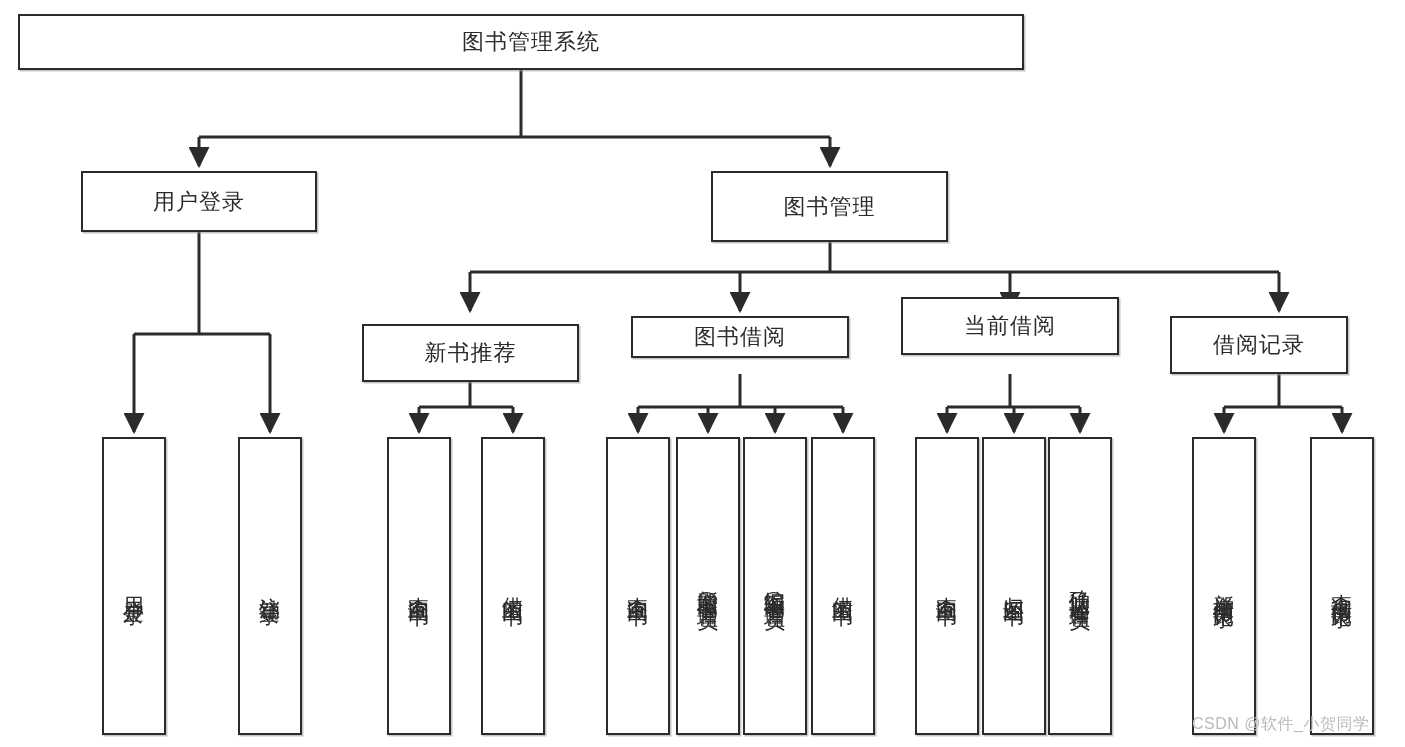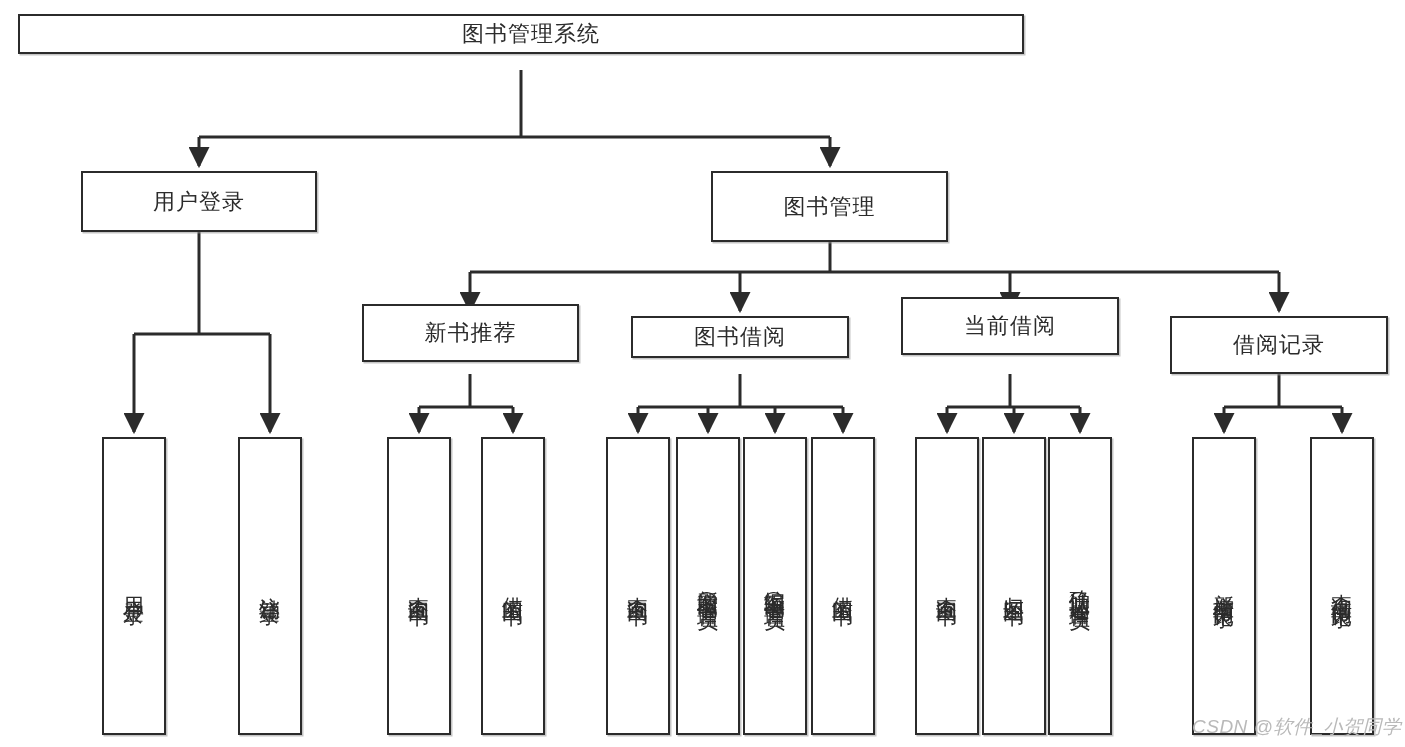--- a/index.html
+++ b/index.html
@@ -49,26 +49,25 @@
     writing-mode: vertical-rl;
     text-orientation: upright;
     font-size: 21px;
     letter-spacing: 3px;
     line-height: 1.0;
     white-space: nowrap;
     text-align: center;
   }
   .watermark {
     position: absolute;
-    font-size: 19px;
+    font-size: 16px;
     color: #b9b9b9;
     letter-spacing: 0.5px;
     white-space: nowrap;
     pointer-events: none;
-    font-style: italic;
   }
 </style>
 </head>
 <body>
 
 <div id="canvas">
   <svg id="edges" viewBox="0 0 1405 747" xmlns="http://www.w3.org/2000/svg">
     <defs>
       <marker id="arrow" viewBox="0 0 10 10" refX="9" refY="5" markerWidth="7" markerHeight="7" orient="auto-start-reverse">
         <path d="M 0 0 L 10 5 L 0 10 z" fill="#2b2b2b"></path>
@@ -111,41 +110,41 @@
       <path d="M 1014 407 L 1014 432" marker-end="url(#arrow)"></path>
       <path d="M 1080 407 L 1080 432" marker-end="url(#arrow)"></path>
 
       <path d="M 1279 374 L 1279 407"></path>
       <path d="M 1224 407 L 1342 407"></path>
       <path d="M 1224 407 L 1224 432" marker-end="url(#arrow)"></path>
       <path d="M 1342 407 L 1342 432" marker-end="url(#arrow)"></path>
     </g>
   </svg>
 
-  <div class="node" id="node-root" style="left: 18px; top: 14px; width: 1006px; height: 40px; padding-left: 20px;">
+  <div class="node" id="node-root" style="left: 18px; top: 14px; width: 1006px; height: 56px; padding-left: 20px;">
     <span class="node-label">图书管理系统</span>
   </div>
 
   <div class="node" id="node-l2-0" style="left: 81px; top: 171px; width: 236px; height: 61px;">
     <span class="node-label">用户登录</span>
   </div>
   <div class="node" id="node-l2-1" style="left: 711px; top: 171px; width: 237px; height: 71px;">
     <span class="node-label">图书管理</span>
   </div>
 
-  <div class="node" id="node-l3-0" style="left: 362px; top: 304px; width: 217px; height: 58px;">
+  <div class="node" id="node-l3-0" style="left: 362px; top: 324px; width: 217px; height: 58px;">
     <span class="node-label">新书推荐</span>
   </div>
   <div class="node" id="node-l3-1" style="left: 631px; top: 316px; width: 218px; height: 42px;">
     <span class="node-label">图书借阅</span>
   </div>
   <div class="node" id="node-l3-2" style="left: 901px; top: 297px; width: 218px; height: 58px;">
     <span class="node-label">当前借阅</span>
   </div>
-  <div class="node" id="node-l3-3" style="left: 1170px; top: 316px; width: 218px; height: 58px;">
+  <div class="node" id="node-l3-3" style="left: 1170px; top: 316px; width: 178px; height: 58px;">
     <span class="node-label">借阅记录</span>
   </div>
 
   <div class="node leaf" id="node-leaf-0" style="left: 102px; top: 437px; width: 64px; height: 298px;">
     <span class="node-label">用户登录</span>
   </div>
   <div class="node leaf" id="node-leaf-1" style="left: 238px; top: 437px; width: 64px; height: 298px;">
     <span class="node-label">注销登录</span>
   </div>
   <div class="node leaf" id="node-leaf-2" style="left: 387px; top: 437px; width: 64px; height: 298px;">

